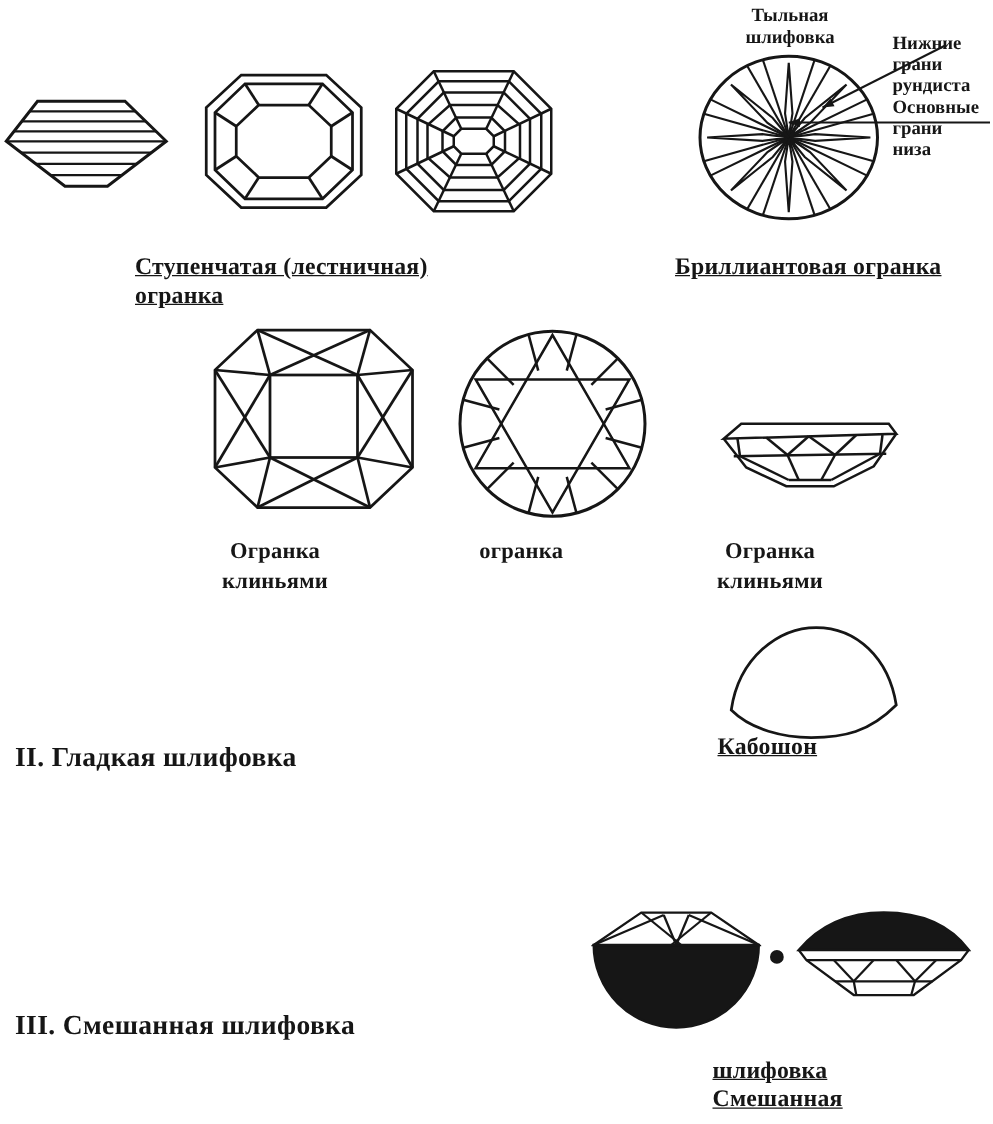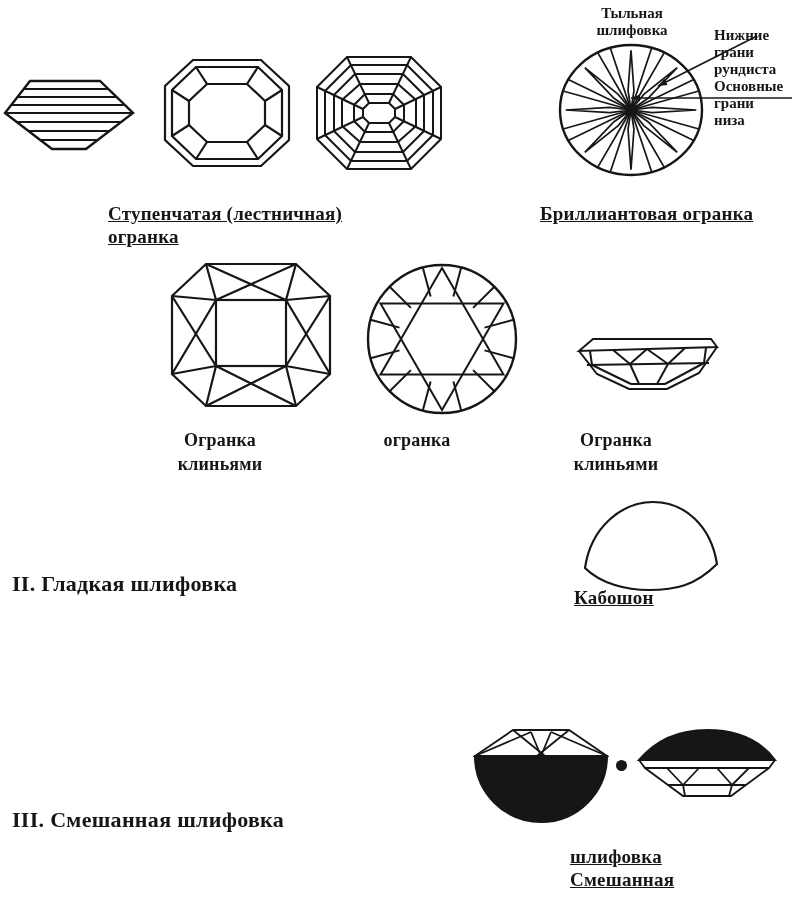--- a/index.html
+++ b/index.html
@@ -201,21 +201,21 @@
     <div>клиньями</div>
   </div>
   <div class="caption2" style="left:342px;top:428px;width:150px">
     <div>огранка</div>
   </div>
   <div class="caption2" style="left:541px;top:428px;width:150px">
     <div>Огранка</div>
     <div>клиньями</div>
   </div>
 
-  <div class="heading" style="left:12px;top:570px">II. Гладкая шлифовка</div>
+  <div class="heading" style="left:12px;top:592px">II. Гладкая шлифовка</div>
 
   <svg class="fig" style="left:583px;top:500px" width="136" height="94" viewBox="0 0 136 94">
     <path class="ink" stroke-width="2.2" d="M2,68 C8,26 40,2 70,2 C102,2 128,26 134,64 C112,86 92,90 66,90 C44,90 18,84 2,68 Z"></path>
   </svg>
   <div class="caption" style="left:574px;top:586px;width:150px">Кабошон</div>
 
   <div class="heading" style="left:12px;top:806px">III. Смешанная шлифовка</div>
 
   <svg class="fig" style="left:473px;top:726px" width="136" height="98" viewBox="0 0 136 98">
     <path d="M2,30 A66,66 0 0 0 134,30 Z" fill="#161616" stroke="#161616" stroke-width="2"></path>

